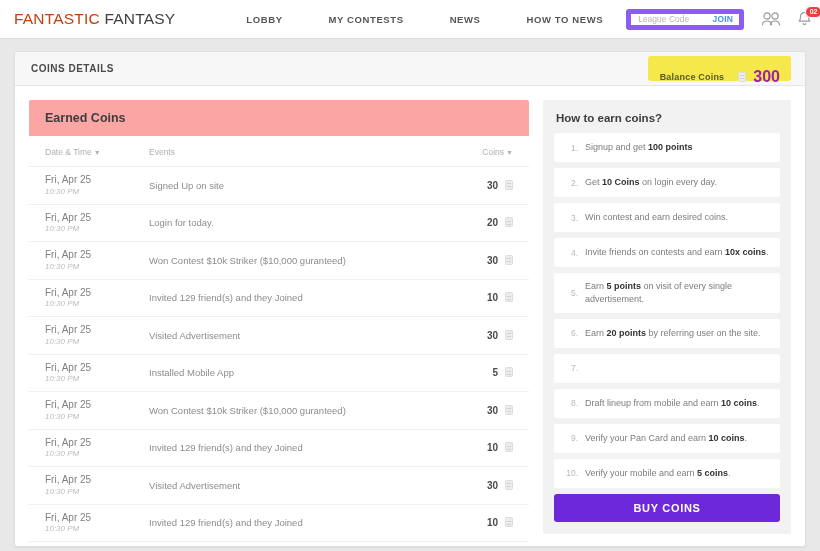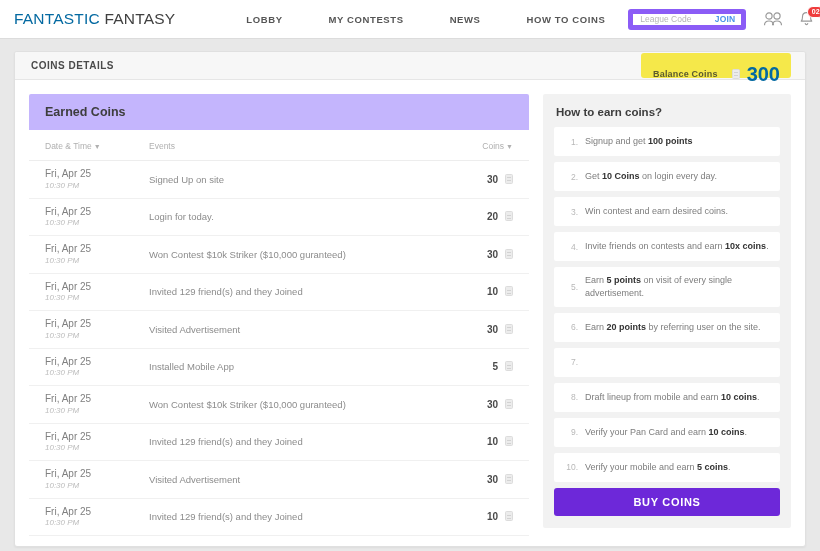--- a/index.html
+++ b/index.html
@@ -16,21 +16,21 @@
   .topbar {
     height: 39px;
     background: #ffffff;
     border-bottom: 1px solid #dcdcdc;
     display: flex;
     align-items: center;
     padding: 0 12px 0 14px;
     position: relative;
   }
   .logo { font-size: 15.5px; letter-spacing: .2px; white-space: nowrap; }
-  .logo .b { color: #0369a1; font-weight: 400; }
+  .logo .b { color: #c2410c; font-weight: 400; }
   .logo .g { color: #404040; font-weight: 300; }
 
   .nav { display: flex; align-items: flex-end; margin-left: 48px; }
   .nav-item {
     font-size: 9.5px;
     font-weight: bold;
     letter-spacing: .6px;
     color: #555;
     padding: 0 23px;
     cursor: pointer;
@@ -93,21 +93,21 @@
   .card {
     background: #fff;
     border: 1px solid #e0e0e0;
     border-radius: 3px;
     box-shadow: 0 1px 2px rgba(0,0,0,.05);
     height: 496px;
     overflow: hidden;
   }
 
   .card-head {
-    height: 28px;
+    height: 34px;
     background: #f7f7f7;
     border-bottom: 1px solid #e6e6e6;
     display: flex;
     align-items: center;
     padding: 0 14px 0 16px;
     justify-content: flex-end;
   }
   .card-title {
     font-size: 10px;
     font-weight: bold;
@@ -119,31 +119,31 @@
     background: #f5e84a;
     border-radius: 3px;
     height: 25px;
     display: flex;
     align-items: center;
     padding: 16px 11px 0 12px;
     gap: 7px;
     cursor: pointer;
   }
   .balance-label { font-size: 9px; color: #5b5a2e; font-weight: bold; letter-spacing:.2px;}
-  .balance-amt { font-size: 20px; font-weight: bold; color: #0369a1; line-height:1; }
+  .balance-amt { font-size: 16px; font-weight: bold; color: #a21caf; line-height:1; }
 
   .card-body { display: flex; padding: 14px 14px 0 14px; gap: 14px; }
 
   
   .earned {
     flex: 1 1 auto;
     min-width: 0;
   }
   .earned-head {
-    background: #c4b5fd;
+    background: #fca5a5;
     height: 36px;
     display: flex;
     align-items: center;
     padding: 0 16px;
     border-radius: 2px 2px 0 0;
   }
   .earned-title { font-size: 12.5px; font-weight: bold; color: #3d3d3d; }
 
   .tbl { width: 100%; border-collapse: collapse; table-layout: fixed; }
   .tbl th {
@@ -236,21 +236,21 @@
 
   <div class="logo">
     <span class="b">FANTASTIC</span>
     <span class="g">FANTASY</span>
   </div>
 
   <div class="nav">
     <div class="nav-item">LOBBY</div>
     <div class="nav-item">MY CONTESTS</div>
     <div class="nav-item">NEWS</div>
-    <div class="nav-item">HOW TO COINS</div>
+    <div class="nav-item">HOW TO NEWS</div>
   </div>
 
   <div class="right-zone">
 
     <div class="league-box">
       <input class="league-input" type="text" placeholder="League Code" style="">
       <span class="join-btn">JOIN</span>
     </div>
 
     <span class="users-icon">

